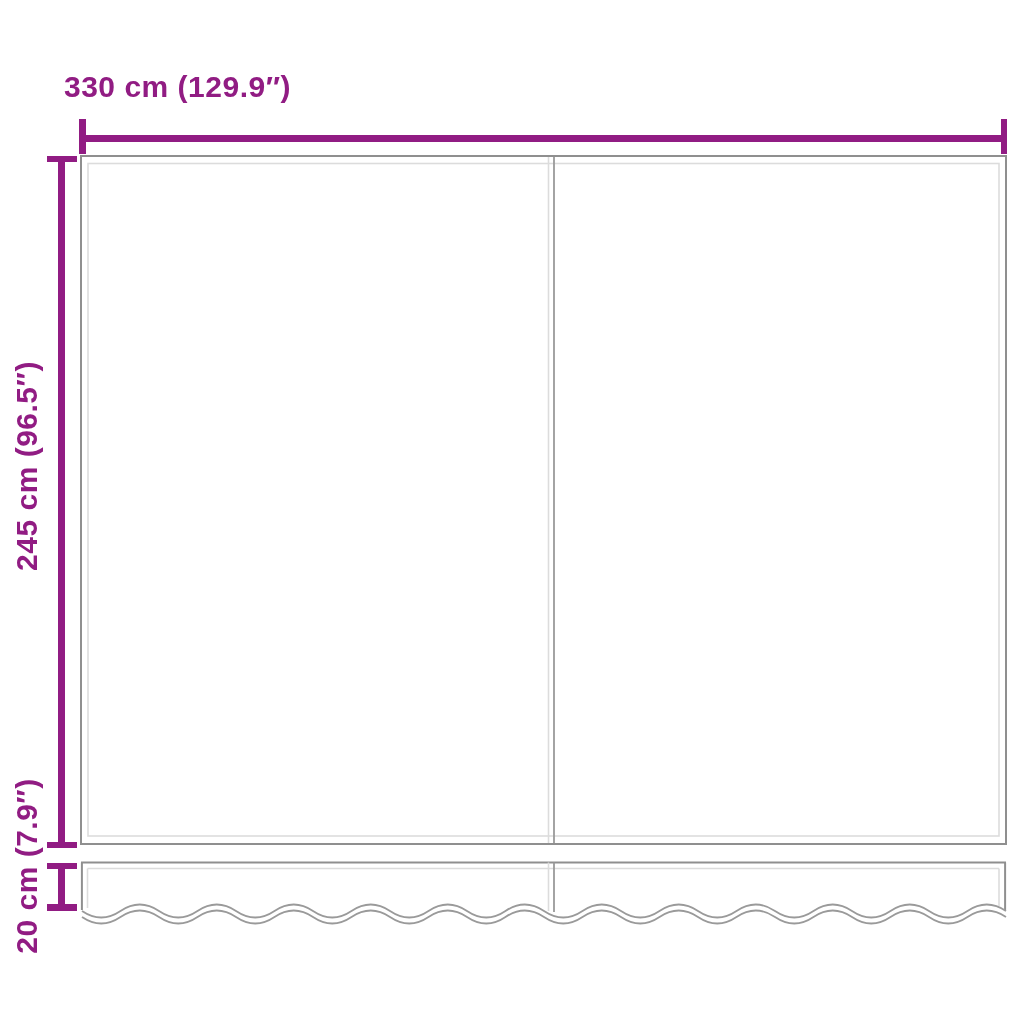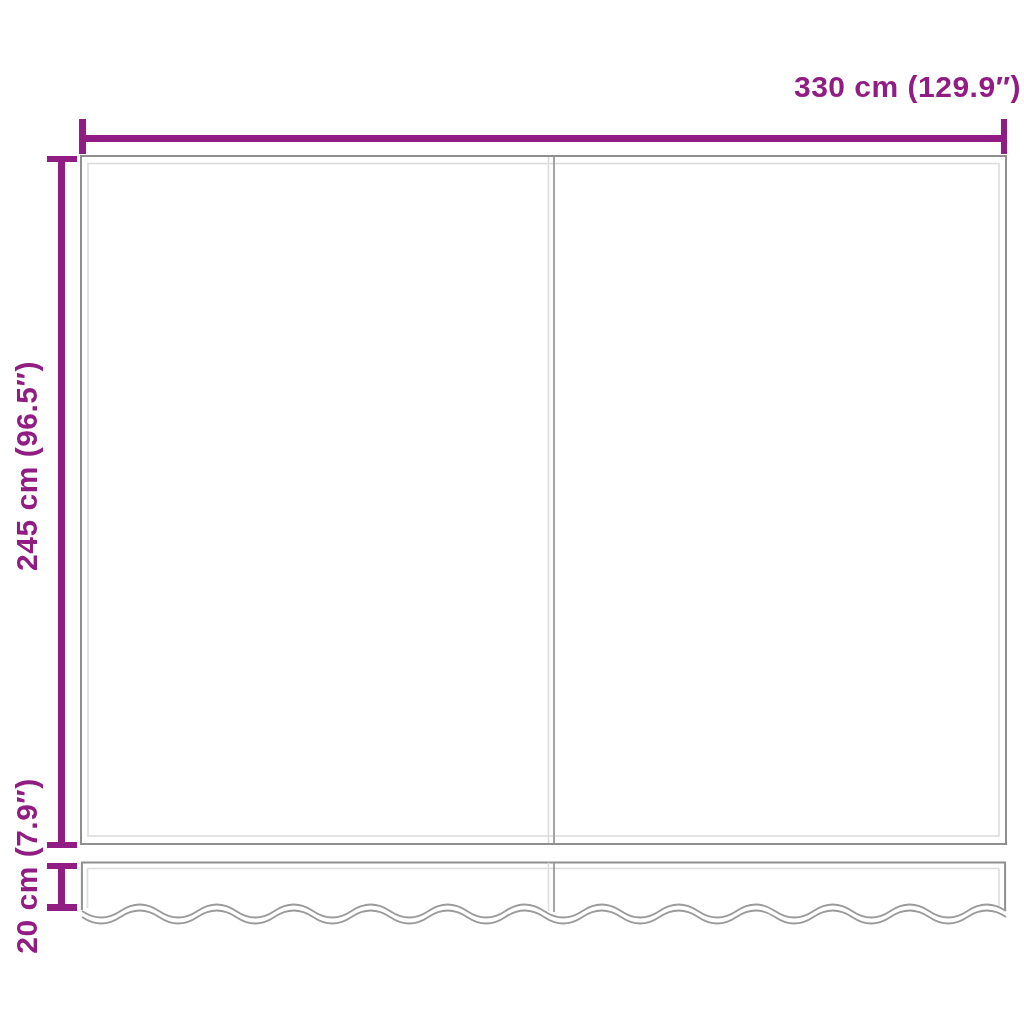--- a/index.html
+++ b/index.html
@@ -28,21 +28,21 @@
   .bar.v{width:6.5px;}
   .dim-label{
     position:absolute;
     color:var(--accent);
     font-weight:700;
     font-size:30px;
     letter-spacing:0.5px;
     white-space:nowrap;
   }
   .dim-label.horizontal{
-    left:99px;top:70px;width:922px;text-align:right;
+    left:64px;top:70px;width:922px;text-align:left;
   }
   .dim-label.rotated{
     transform:translate(-50%,-50%) rotate(-90deg);
   }
   .dim-label.height-label{left:27px;top:466px;}
   .dim-label.valance-label{left:27px;top:866px;}
 </style>
 </head>
 <body>
 

